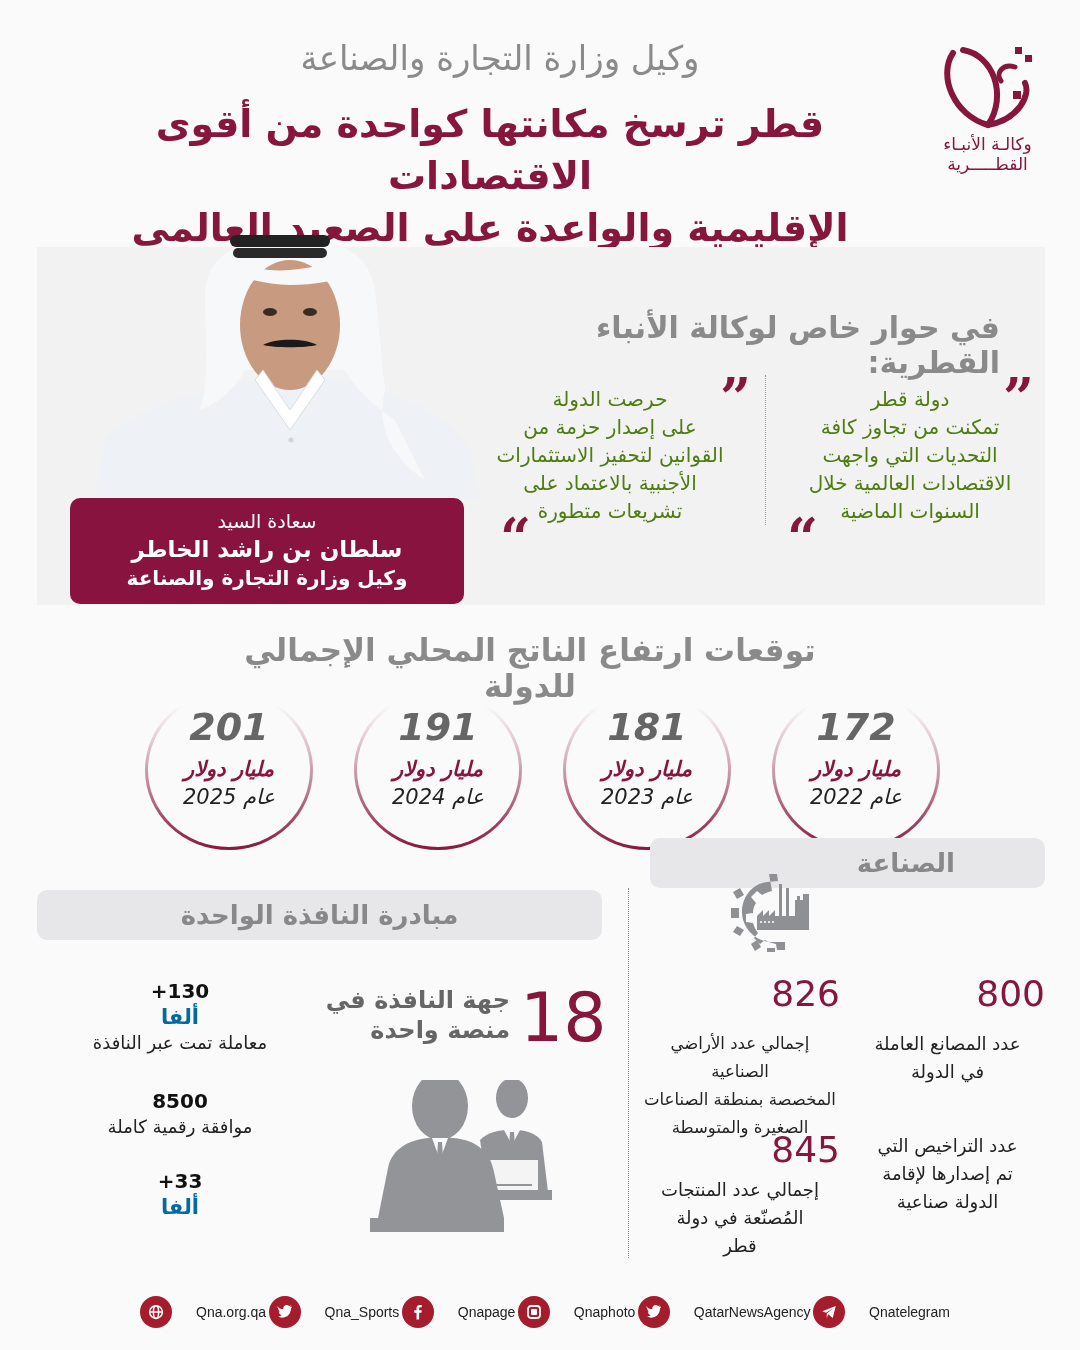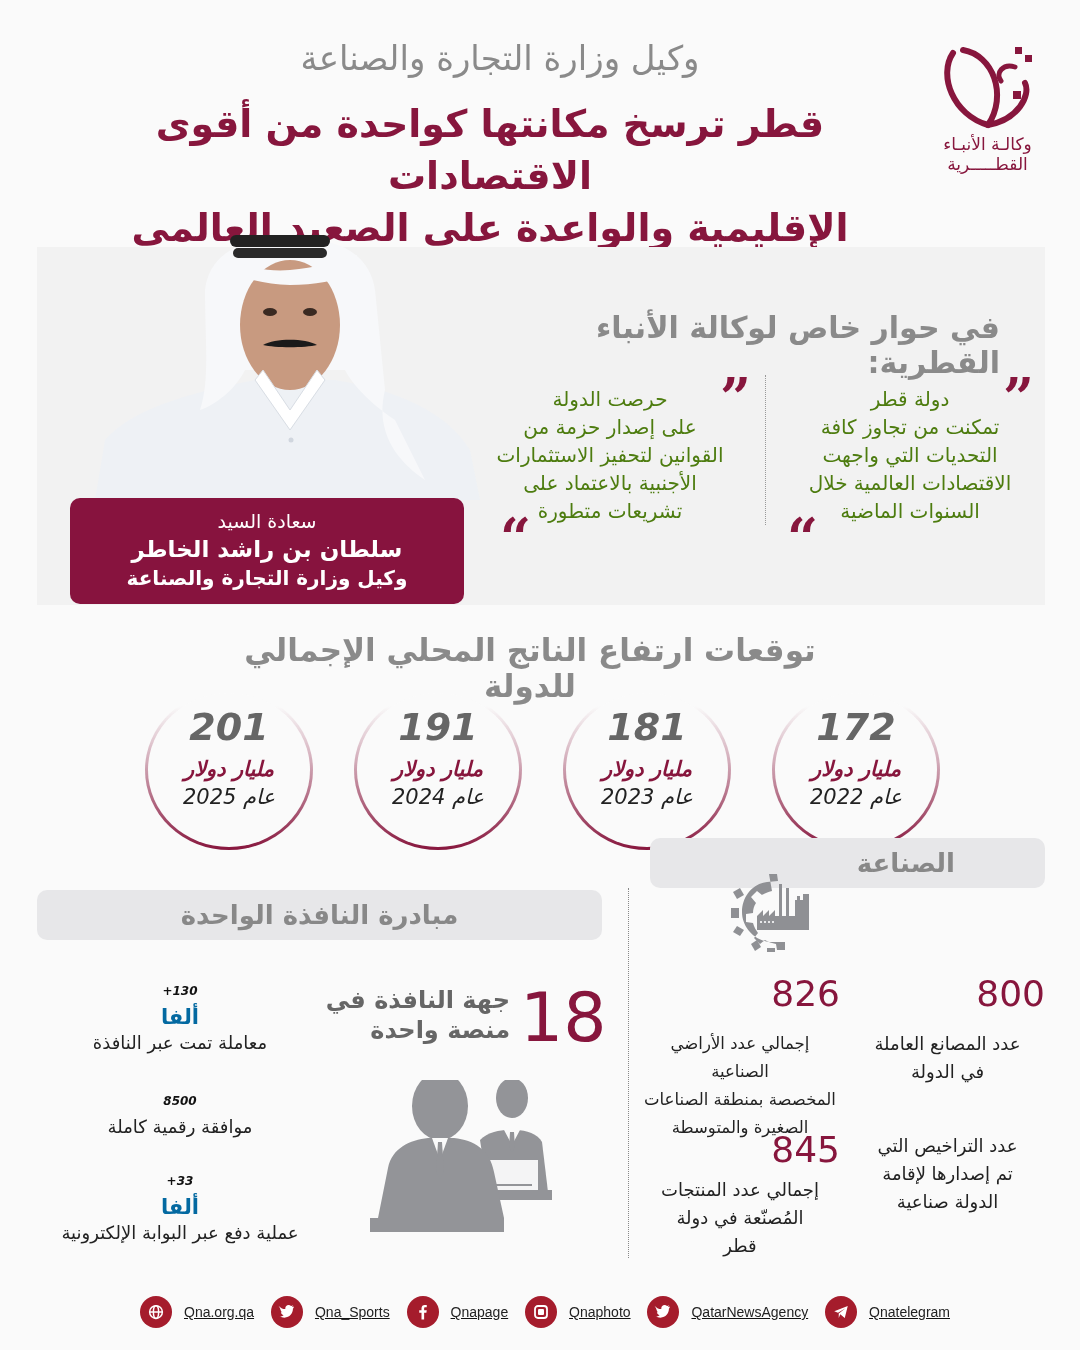--- a/index.html
+++ b/index.html
@@ -54,32 +54,32 @@
   .stat-desc { font-size: 18px; color: #222; line-height: 28px; text-align: center; }
   .ind-1 { top: 972px; left: 850px; width: 195px; }
   .ind-2 { top: 972px; left: 640px; width: 200px; }
   .ind-3 { top: 1128px; left: 850px; width: 195px; }
   .ind-4 { top: 1128px; left: 640px; width: 200px; }
 
   .big18 { top: 978px; left: 520px; font-size: 68px; color: #87163d; line-height: 80px; direction: ltr; }
   .big18-desc { top: 985px; left: 320px; width: 190px; font-size: 24px; font-weight: bold; color: #666; line-height: 30px; text-align: right; }
 
   .sw-stat { left: 45px; width: 270px; text-align: center; }
-  .sw-num { font-size: 12px; font-weight: bold; color: #111; line-height: 26px; direction: ltr; font-style: italic; }
+  .sw-num { font-size: 20px; font-weight: bold; color: #111; line-height: 26px; direction: ltr; }
   .sw-mult { font-size: 21px; font-weight: bold; color: #0369a1; line-height: 26px; }
   .sw-desc { font-size: 18px; color: #222; line-height: 26px; }
   .sw-1 { top: 978px; }
   .sw-2 { top: 1088px; }
   .sw-3 { top: 1168px; }
 
   .people { top: 1080px; left: 370px; width: 210px; height: 160px; }
 
   
   .footer { top: 1295px; left: 140px; width: 810px; height: 34px; display: flex; flex-direction: row-reverse; justify-content: space-between; align-items: center; direction: ltr; }
-  .social { display: flex; align-items: center; gap: 12px; text-decoration: underline; }
+  .social { display: flex; align-items: center; gap: 24px; }
   .social-icon { width: 32px; height: 32px; border-radius: 50%; background: #a51c2c; display: flex; align-items: center; justify-content: center; }
   .social-icon svg { width: 18px; height: 18px; }
   .social-label { font-family: "Liberation Sans", sans-serif; font-size: 14px; color: #222; }
 </style>
 </head>
 <body>
 
 <div class="abs" style="top:38px;left:290px;width:420px;text-align:center;font-size:34px;color:#8a8a8a;">وكيل وزارة التجارة والصناعة</div>
 <div class="abs title">
   <div>قطر ترسخ مكانتها كواحدة من أقوى الاقتصادات</div>
@@ -257,21 +257,20 @@
   <div class="sw-mult">ألفا</div>
   <div class="sw-desc">معاملة تمت عبر النافذة</div>
 </div>
 <div class="abs sw-stat sw-2">
   <div class="sw-num">8500</div>
   <div class="sw-desc">موافقة رقمية كاملة</div>
 </div>
 <div class="abs sw-stat sw-3">
   <div class="sw-num">+33</div>
   <div class="sw-mult">ألفا</div>
-  <div class="sw-desc">عملية دفع عبر البوابة الإلكترونية</div>
 </div>
 
 <div class="abs people">
   <svg width="210" height="160" viewBox="0 0 210 160">
     <g fill="#939498">
 
       <ellipse cx="142" cy="18" rx="16" ry="20"></ellipse>
       <path d="M110 60 C118 52, 130 50, 138 50 L146 50 C156 50, 168 54, 172 62 L178 112 L118 112 Z"></path>
 
       <rect x="120" y="80" width="48" height="30" fill="#f4f4f5"></rect>

